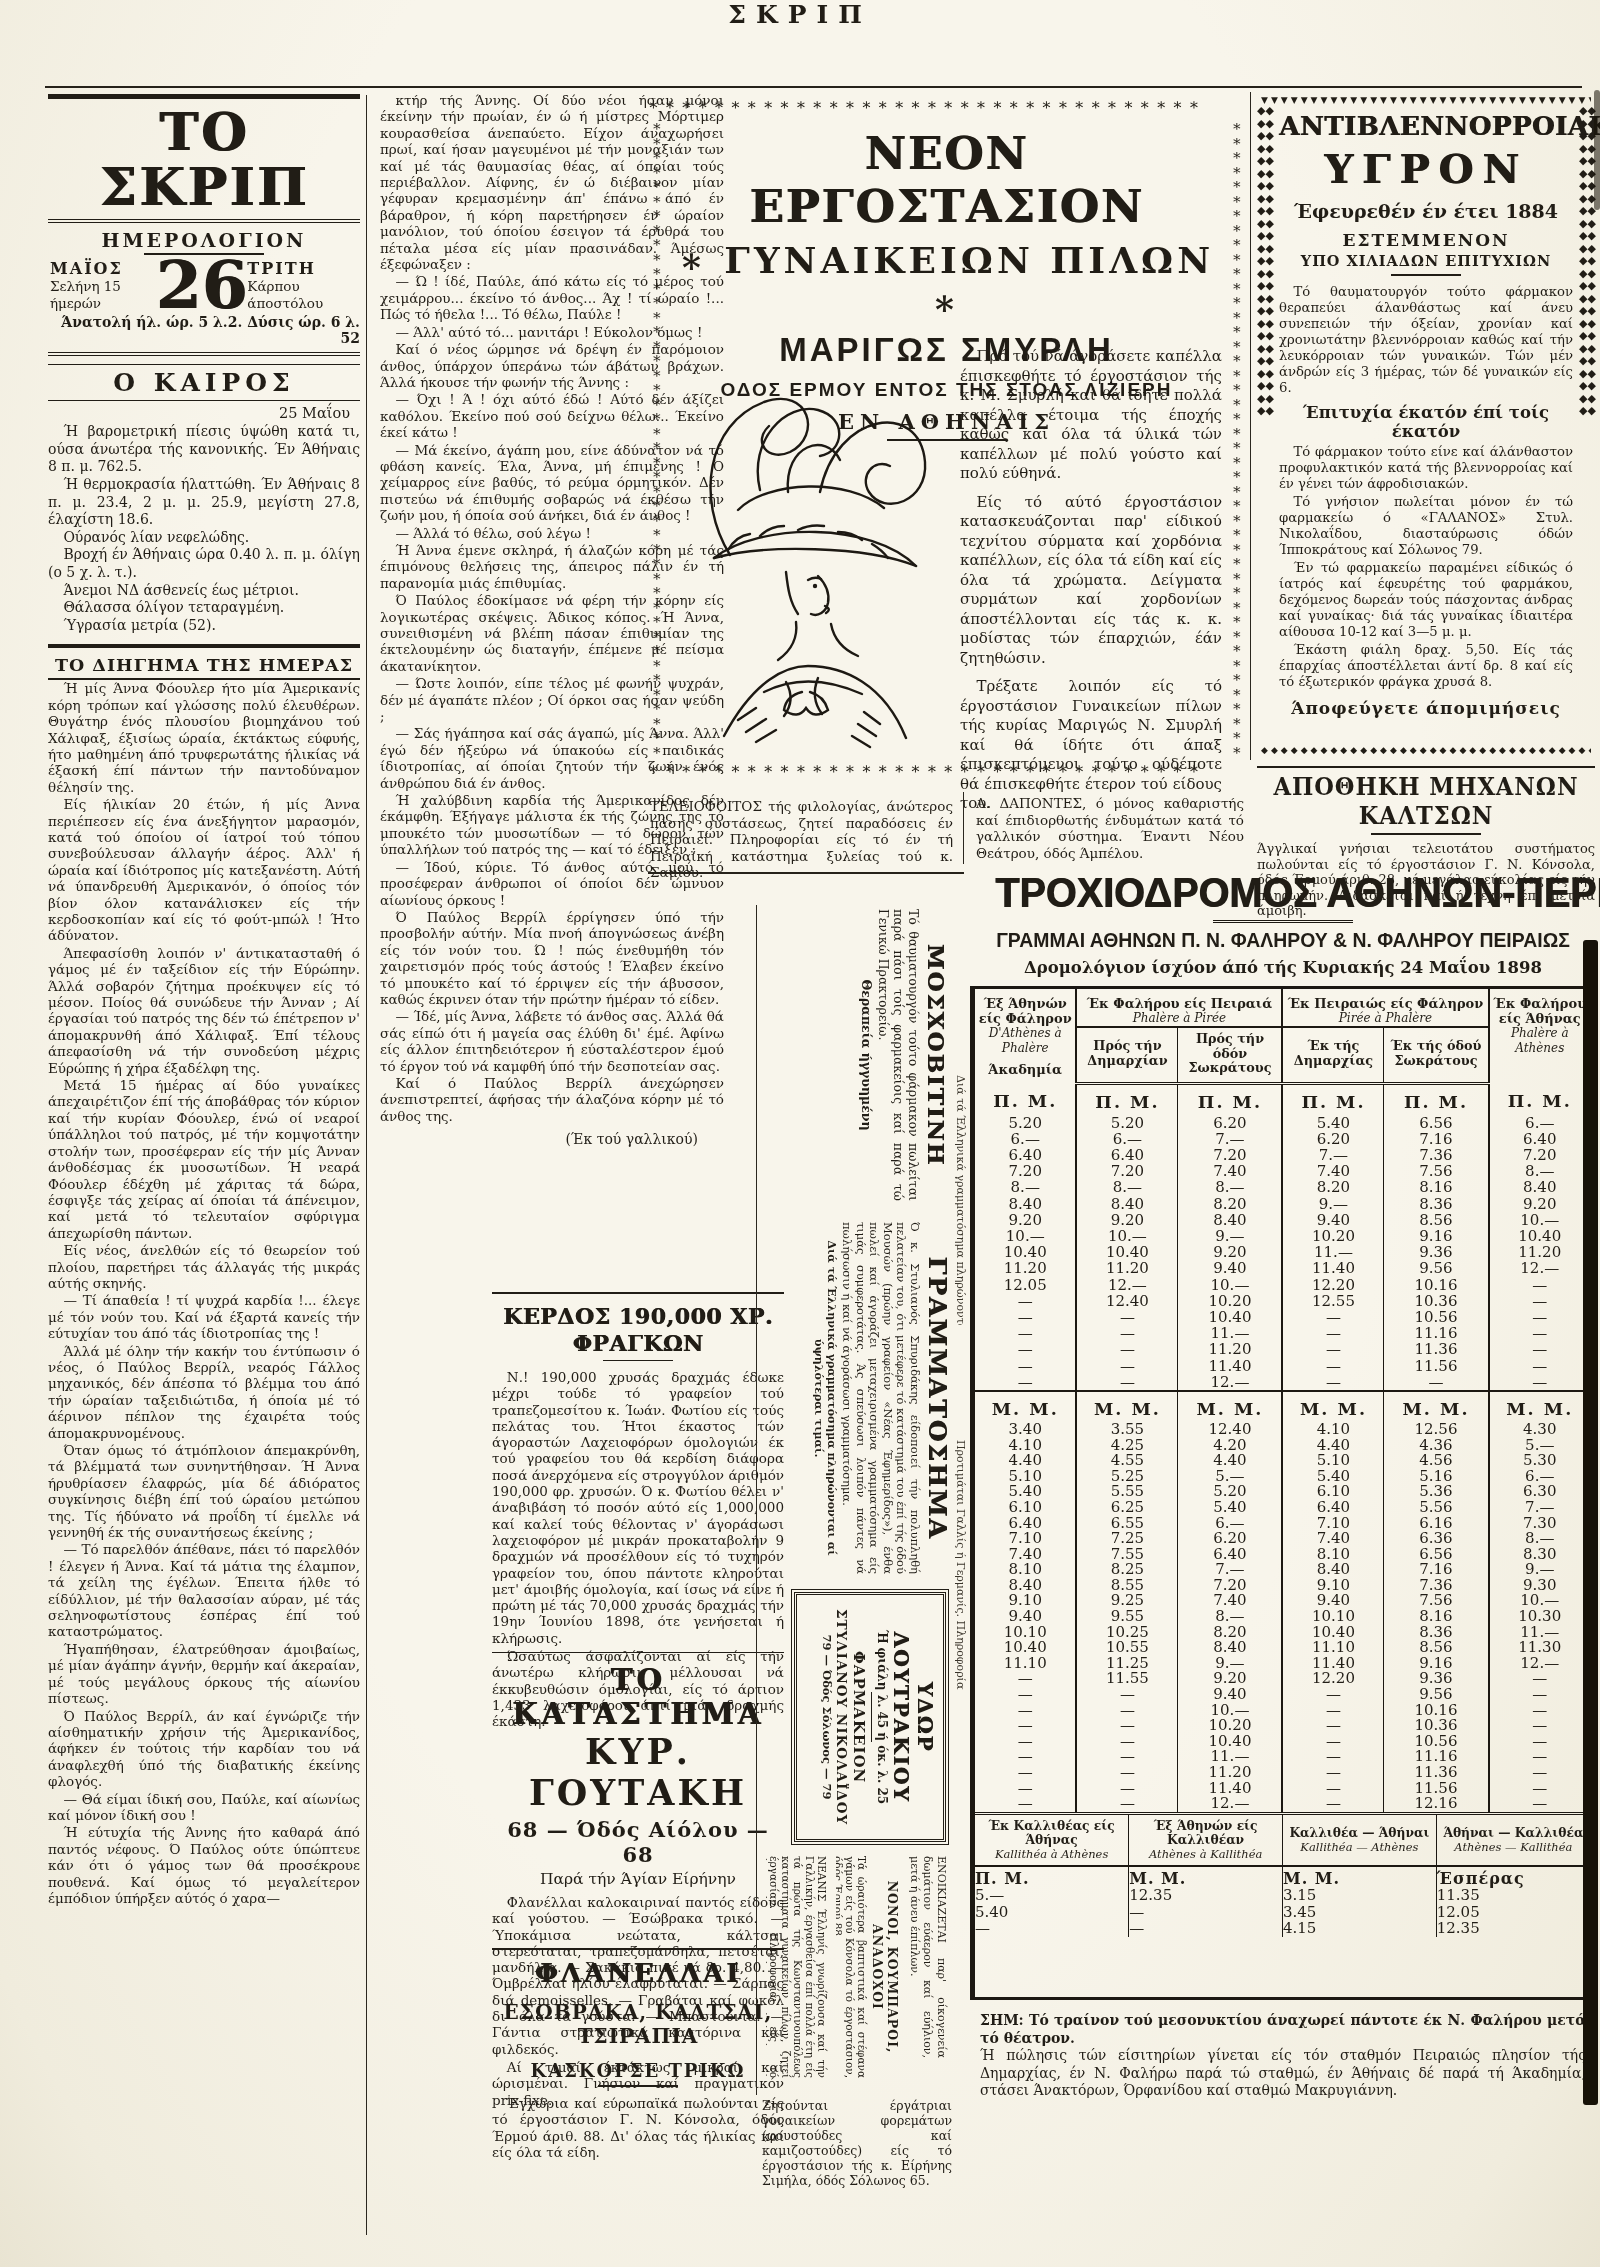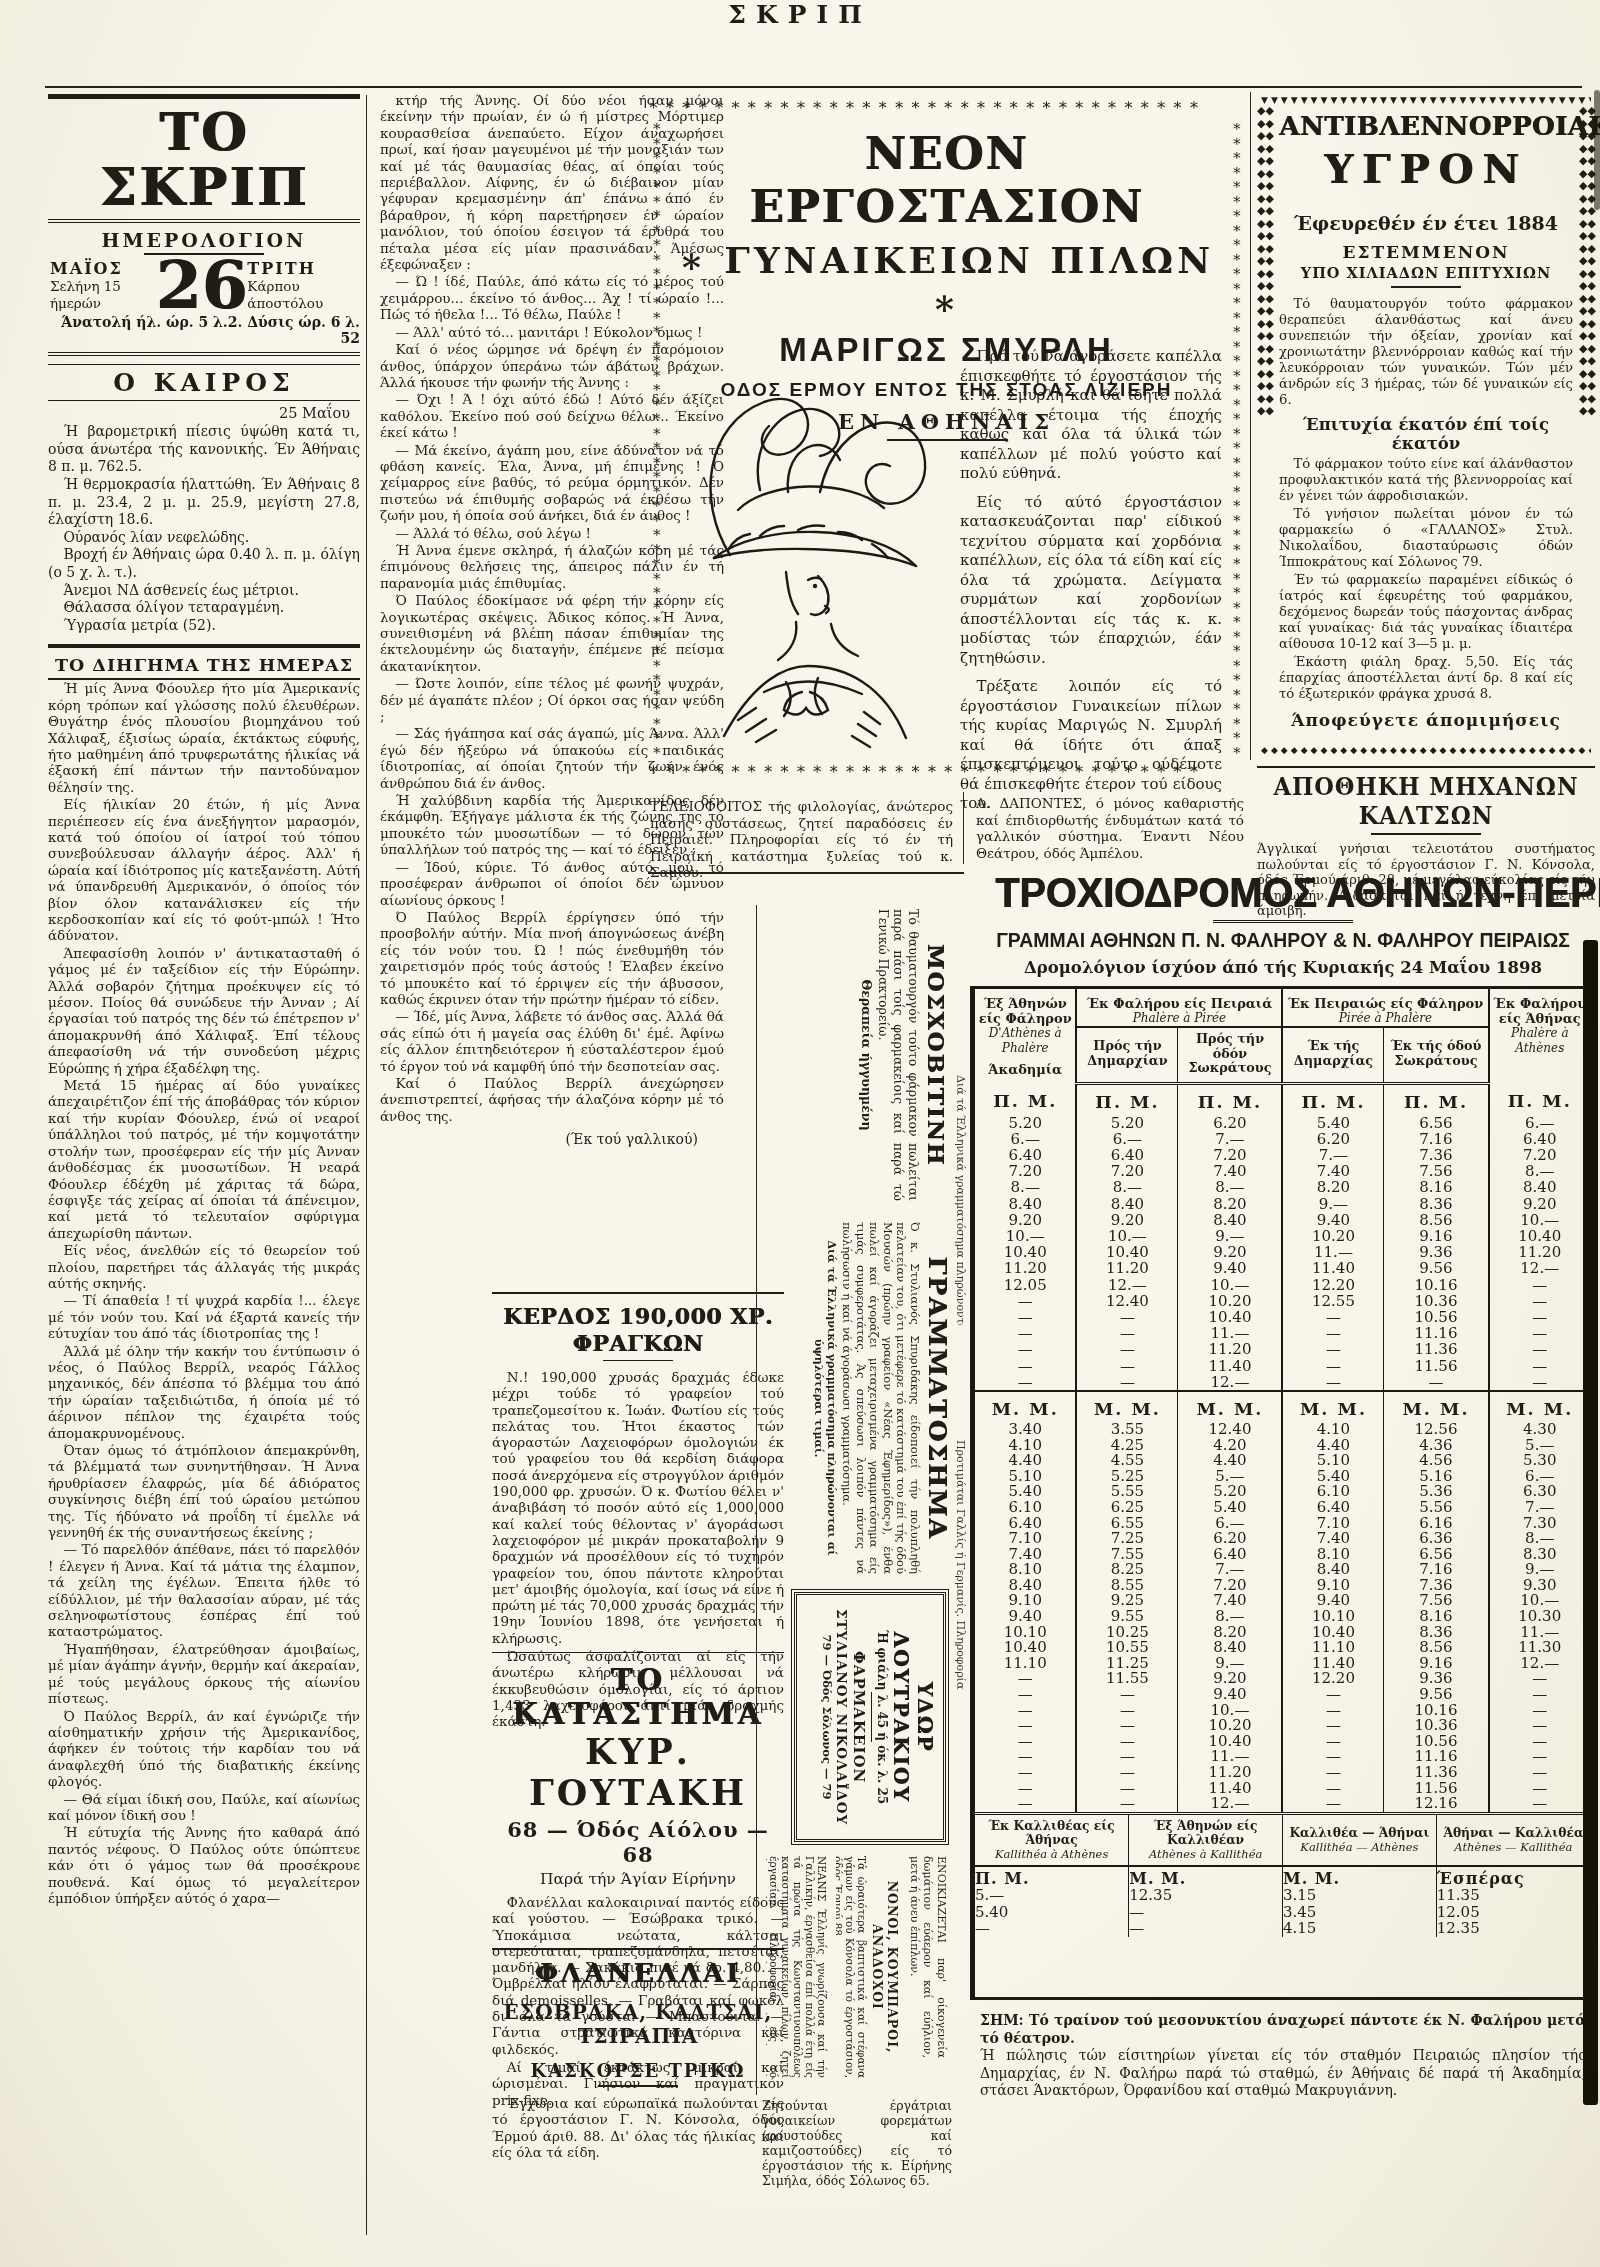--- a/index.html
+++ b/index.html
@@ -273,21 +273,21 @@
 
   <div class="abs" style="left:1257px;top:95px;width:338px;height:665px">
     <div class="fringe" style="left:4px;top:0;width:330px">▼▼▼▼▼▼▼▼▼▼▼▼▼▼▼▼▼▼▼▼▼▼▼▼▼▼▼▼▼▼▼▼▼▼▼▼▼▼▼▼</div>
     <div class="orn-v" style="left:0;top:10px;height:640px;font-size:11px;line-height:12.5px">◆◆◆◆◆◆◆◆◆◆◆◆◆◆◆◆◆◆◆◆◆◆◆◆◆◆◆◆◆◆◆◆◆◆◆◆◆◆◆◆◆◆◆◆◆◆◆◆◆◆</div>
     <div class="orn-v" style="left:322px;top:10px;height:640px;font-size:11px;line-height:12.5px">◆◆◆◆◆◆◆◆◆◆◆◆◆◆◆◆◆◆◆◆◆◆◆◆◆◆◆◆◆◆◆◆◆◆◆◆◆◆◆◆◆◆◆◆◆◆◆◆◆◆</div>
     <div class="fringe" style="left:4px;top:650px;width:330px">◆◆◆◆◆◆◆◆◆◆◆◆◆◆◆◆◆◆◆◆◆◆◆◆◆◆◆◆◆◆◆◆◆◆◆◆</div>
 
     <div class="abs" style="left:22px;top:16px;width:294px">
       <div class="lq1 c">ΑΝΤΙΒΛΕΝΝΟΡΡΟΙΑΚΟΝ</div>
       <div class="lq2 c" style="margin-top:4px">ΥΓΡΟΝ</div>
-      <div class="lq3 c" style="margin-top:20px">Έφευρεθέν έν έτει 1884</div>
+      <div class="lq3 c" style="margin-top:8px">Έφευρεθέν έν έτει 1884</div>
       <div class="lq4 c" style="margin-top:8px">ΕΣΤΕΜΜΕΝΟΝ</div>
       <div class="lq5 c" style="margin-top:2px">ΥΠΟ ΧΙΛΙΑΔΩΝ ΕΠΙΤΥΧΙΩΝ</div>
       <div style="width:70px;margin:5px auto 8px;border-top:2px solid #211d16"></div>
       <div class="lqbody">
         <p>Τό θαυματουργόν τούτο φάρμακον θεραπεύει άλανθάστως καί άνευ συνεπειών τήν όξείαν, χρονίαν καί χρονιωτάτην βλεννόρροιαν καθώς καί τήν λευκόρροιαν τών γυναικών. Τών μέν άνδρών είς 3 ήμέρας, τών δέ γυναικών είς 6.</p>
         <div class="lqsub">Έπιτυχία έκατόν έπί τοίς έκατόν</div>
         <p>Τό φάρμακον τούτο είνε καί άλάνθαστον προφυλακτικόν κατά τής βλεννορροίας καί έν γένει τών άφροδισιακών.</p>
         <p>Τό γνήσιον πωλείται μόνον έν τώ φαρμακείω ό «ΓΑΛΑΝΟΣ» Στυλ. Νικολαΐδου, διασταύρωσις όδών Ίπποκράτους καί Σόλωνος 79.</p>
         <p>Έν τώ φαρμακείω παραμένει είδικώς ό ίατρός καί έφευρέτης τού φαρμάκου, δεχόμενος δωρεάν τούς πάσχοντας άνδρας καί γυναίκας· διά τάς γυναίκας ίδιαιτέρα αίθουσα 10-12 καί 3—5 μ. μ.</p>
         <p>Έκάστη φιάλη δραχ. 5,50. Είς τάς έπαρχίας άποστέλλεται άντί δρ. 8 καί είς τό έξωτερικόν φράγκα χρυσά 8.</p>

